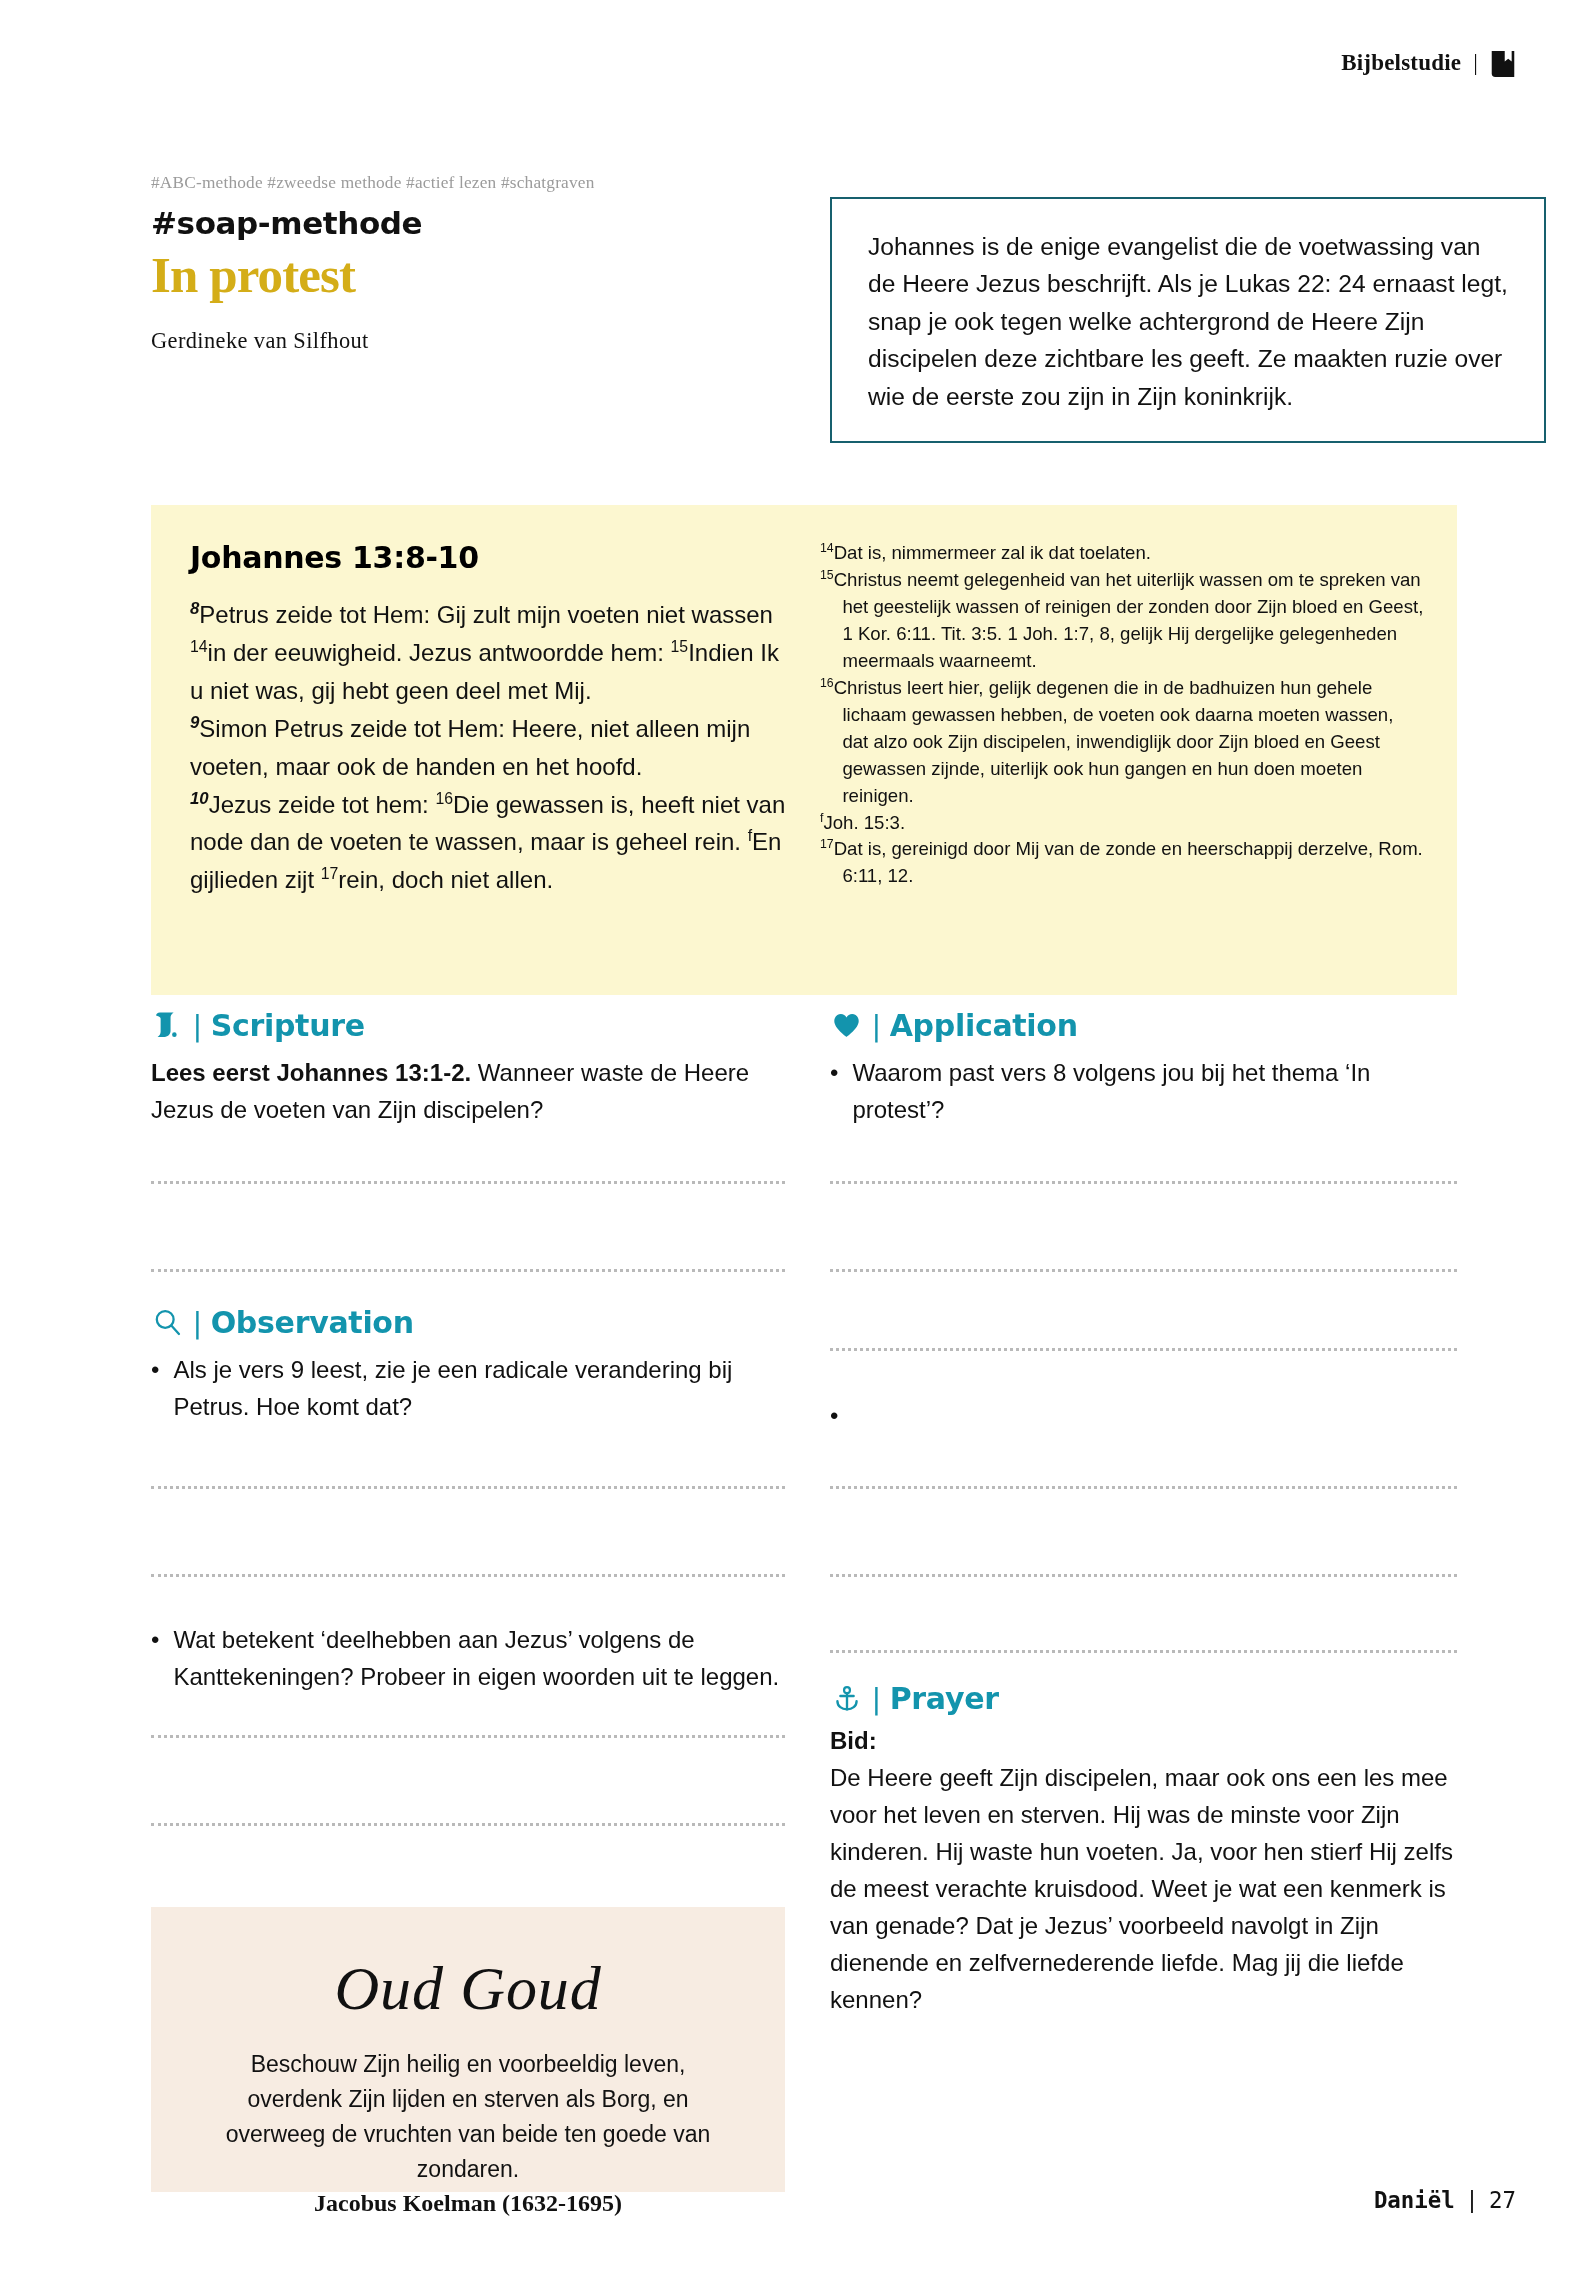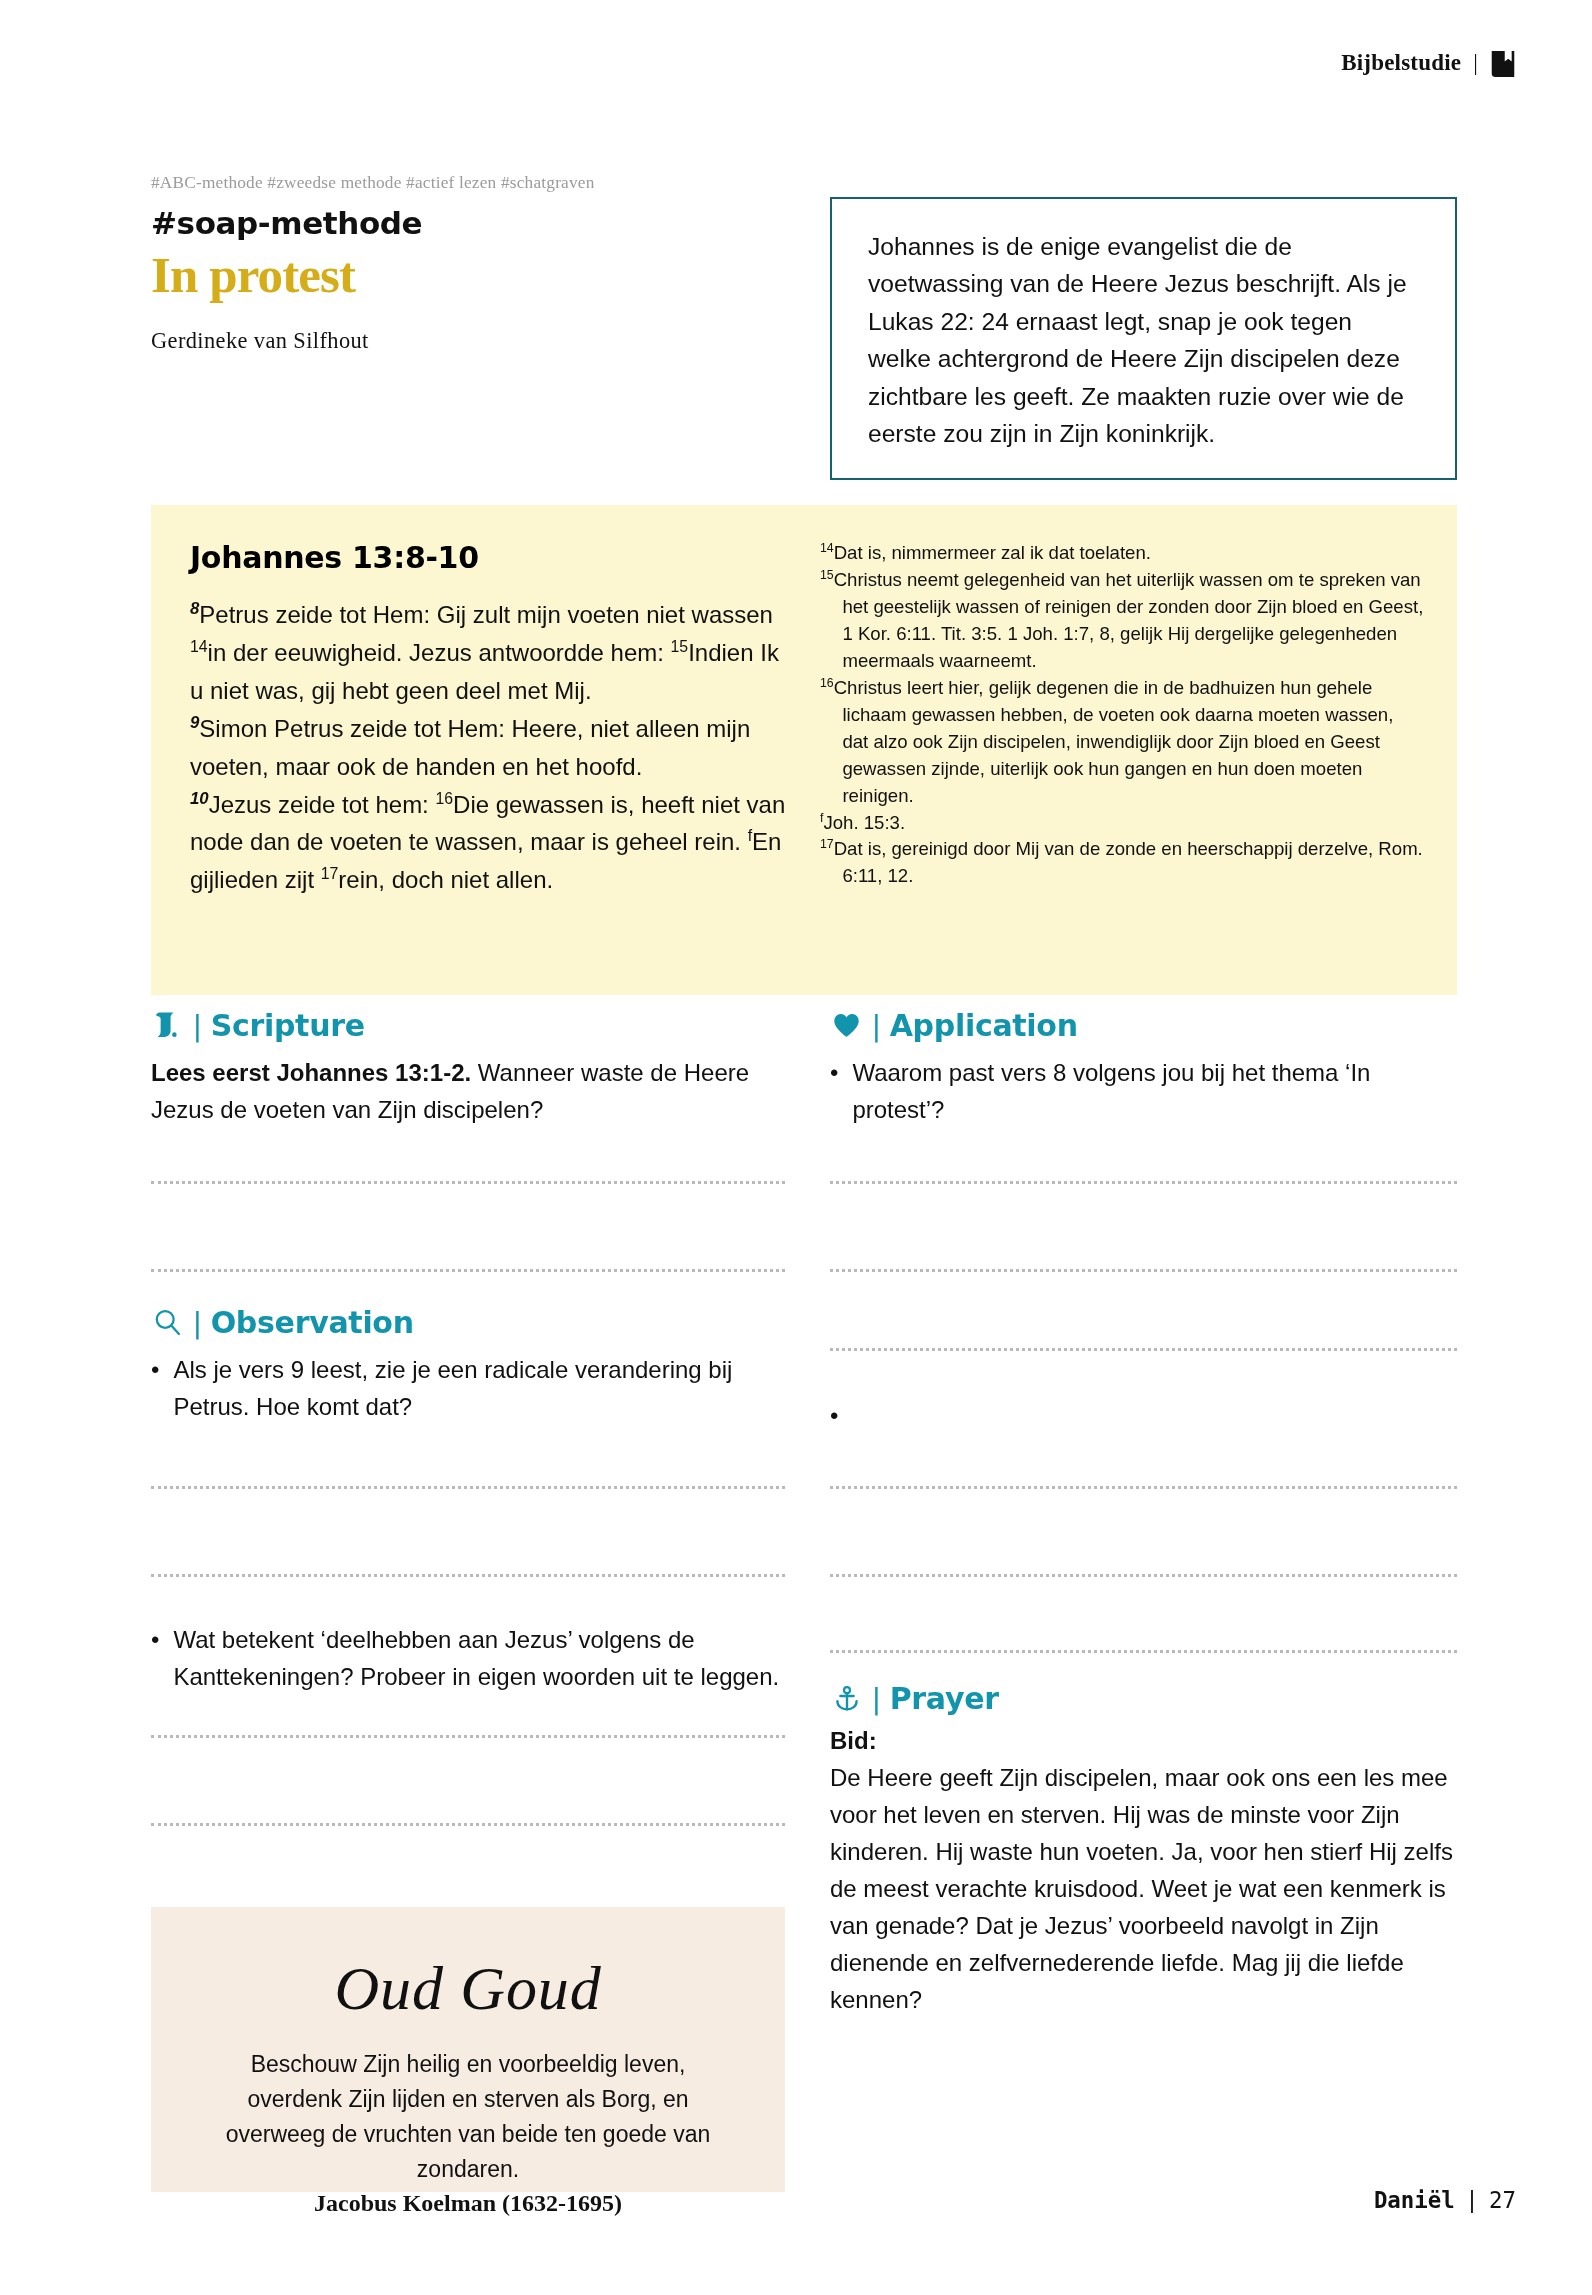--- a/index.html
+++ b/index.html
@@ -44,21 +44,21 @@
     letter-spacing:-0.9px;
     margin-bottom:29px;
   }
   .byline {
     font-family:Liberation Serif, serif;
     font-size:22.4px; letter-spacing:0.4px; color:#111;
   }
 
   
   .intro-box {
-    position:absolute; left:830px; top:197px; width:627px;
+    position:absolute; left:830px; top:197px; width:716px;
     box-sizing:border-box;
     border:2.6px solid #17606e;
     padding:29px 35px 26px 36px;
   }
   .intro-box p {
     margin:0;
     font-family:"Liberation Sans Narrow","Liberation Sans", sans-serif;
     font-stretch:condensed;
     font-size:24.6px; line-height:1.52; color:#111;
   }

